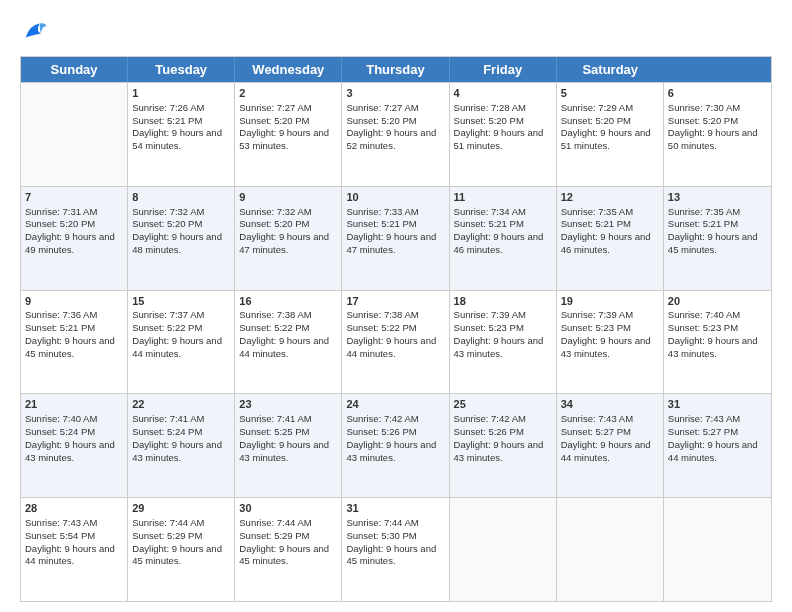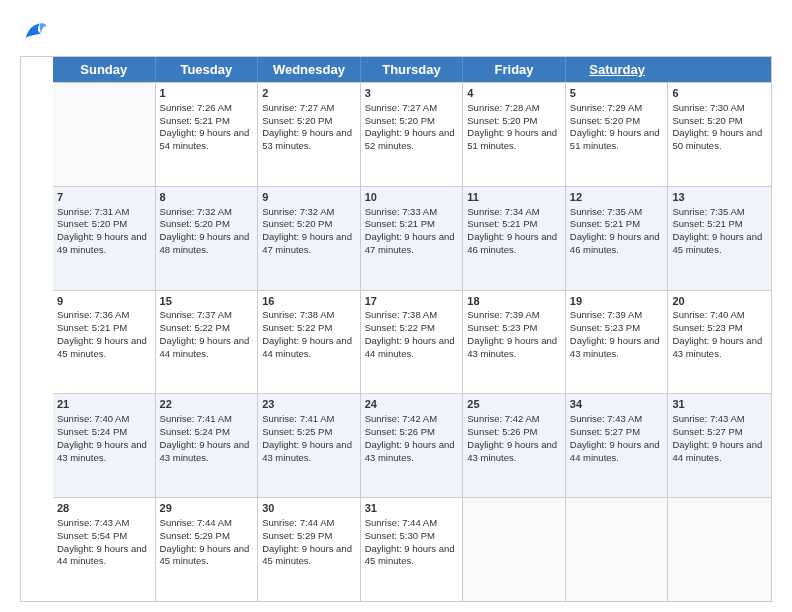--- a/index.html
+++ b/index.html
@@ -52,36 +52,35 @@
     }
     .location {
       font-size: 15px;
       color: #555;
     }
     .calendar {
       flex: 1;
       display: flex;
       flex-direction: column;
       border: 1px solid #ccc;
-      padding-left: 32px;
     }
     .cal-header {
       display: grid;
       grid-template-columns: repeat(7, 1fr);
       background: #3a7abf;
     }
     .cal-header-cell {
       color: #fff;
       text-align: center;
       padding: 5px 2px;
       font-size: 13px;
       font-weight: bold;
       border-right: 1px solid #5590cc;
     }
-    .cal-header-cell:last-child { border-right: none; text-decoration: underline; }
+    .cal-header-cell:last-child { border-right: none; }
     .cal-body {
       flex: 1;
       display: flex;
       flex-direction: column;
     }
     .cal-row {
       display: grid;
       grid-template-columns: repeat(7, 1fr);
       flex: 1;
       border-top: 1px solid #ccc;

